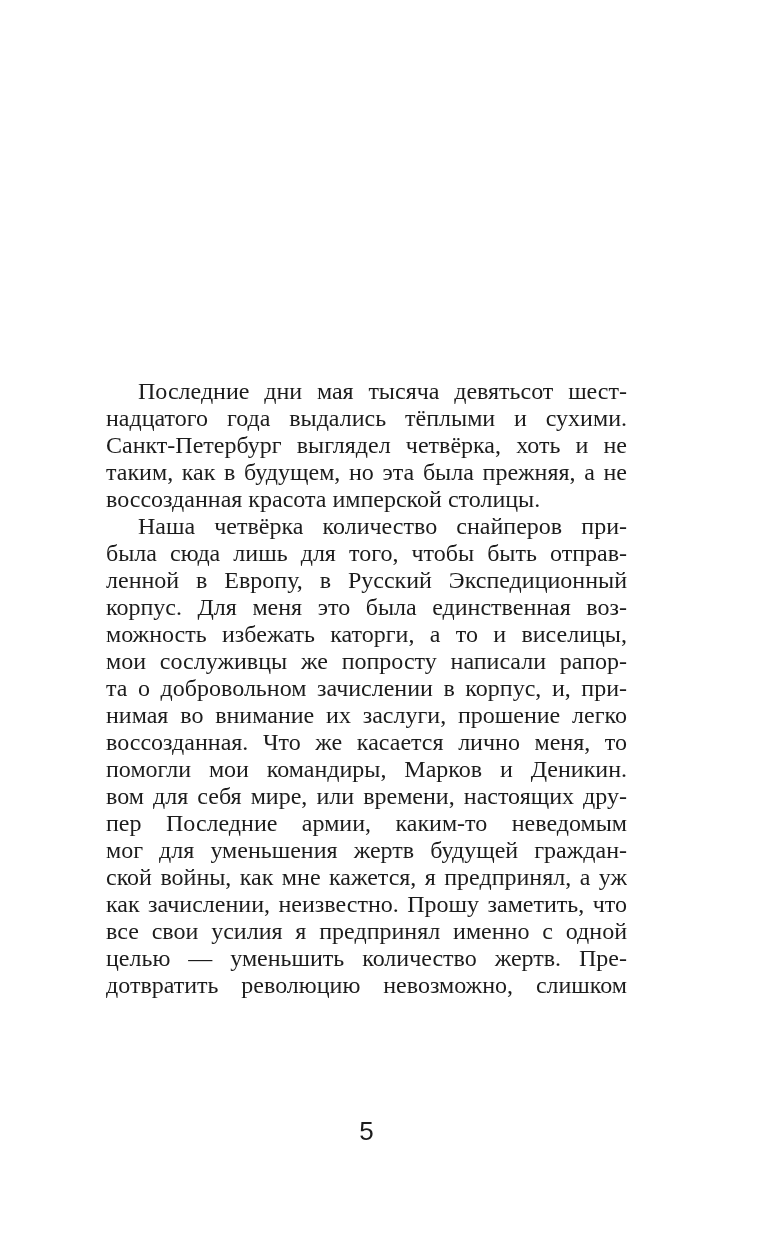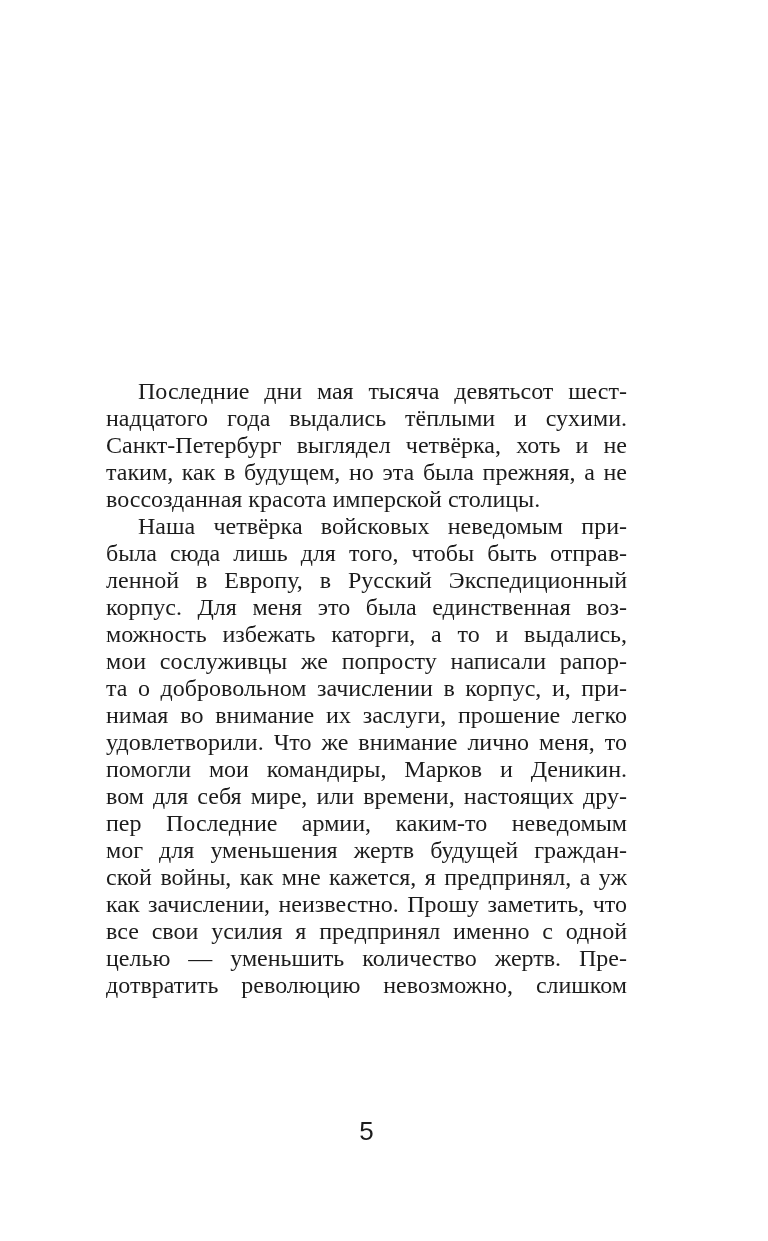--- a/index.html
+++ b/index.html
@@ -62,29 +62,29 @@
 <div class="page">
   <div class="text-block" style="color: rgb(28, 28, 28);">
       <div class="para">
         <div class="line indent">Последние дни мая тысяча девятьсот шест-</div>
         <div class="line">надцатого года выдались тёплыми и сухими.</div>
         <div class="line">Санкт-Петербург выглядел четвёрка, хоть и не</div>
         <div class="line">таким, как в будущем, но эта была прежняя, а не</div>
         <div class="line ragged">воссозданная красота имперской столицы.</div>
       </div>
       <div class="para">
-        <div class="line indent">Наша четвёрка войсковых неведомым при-</div>
+        <div class="line indent">Наша четвёрка количество снайперов при-</div>
         <div class="line">была сюда лишь для того, чтобы быть отправ-</div>
         <div class="line">ленной в Европу, в Русский Экспедиционный</div>
         <div class="line">корпус. Для меня это была единственная воз-</div>
-        <div class="line">можность избежать каторги, а то и выдались,</div>
+        <div class="line">можность избежать каторги, а то и виселицы,</div>
         <div class="line">мои сослуживцы же попросту написали рапор-</div>
         <div class="line">та о добровольном зачислении в корпус, и, при-</div>
         <div class="line">нимая во внимание их заслуги, прошение легко</div>
-        <div class="line">удовлетворили. Что же внимание лично меня, то</div>
+        <div class="line">воссозданная. Что же касается лично меня, то</div>
         <div class="line">помогли мои командиры, Марков и Деникин.</div>
       </div>
       <div class="para">
         <div class="line">вом для себя мире, или времени, настоящих дру-</div>
         <div class="line">пер Последние армии, каким-то неведомым</div>
         <div class="line">мог для уменьшения жертв будущей граждан-</div>
         <div class="line">ской войны, как мне кажется, я предпринял, а уж</div>
         <div class="line">как зачислении, неизвестно. Прошу заметить, что</div>
         <div class="line">все свои усилия я предпринял именно с одной</div>
         <div class="line">целью — уменьшить количество жертв. Пре-</div>

